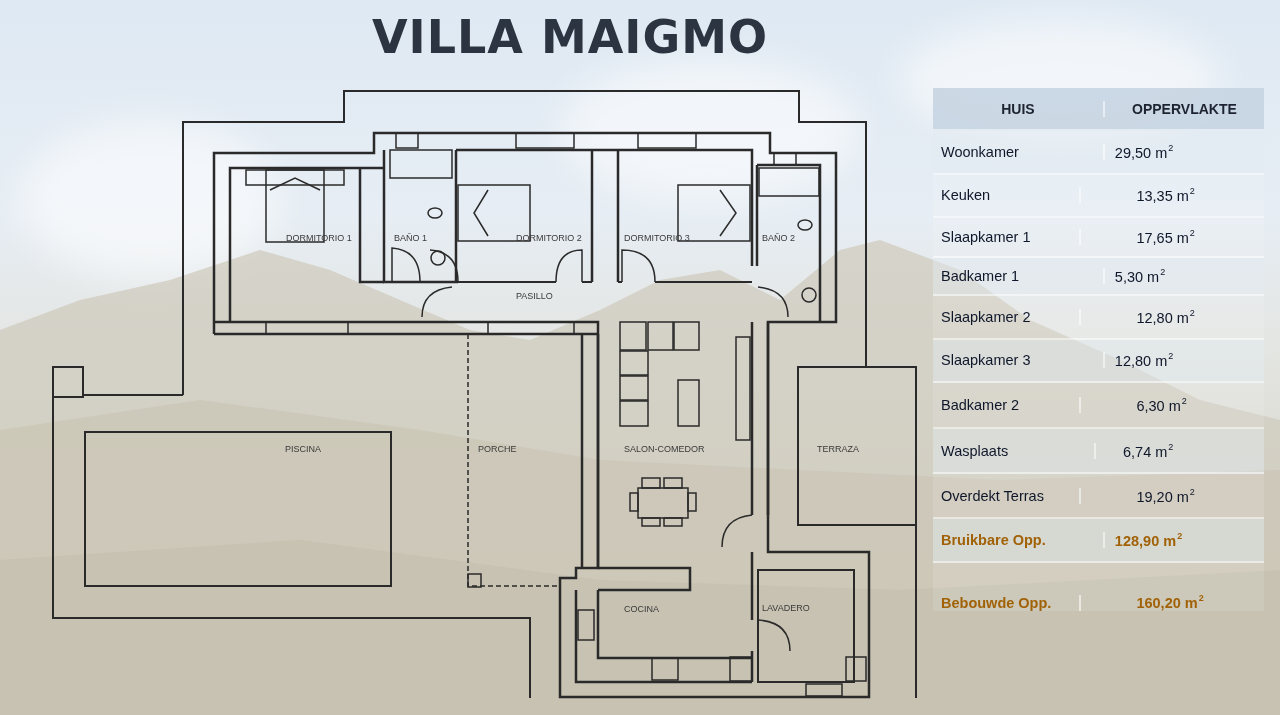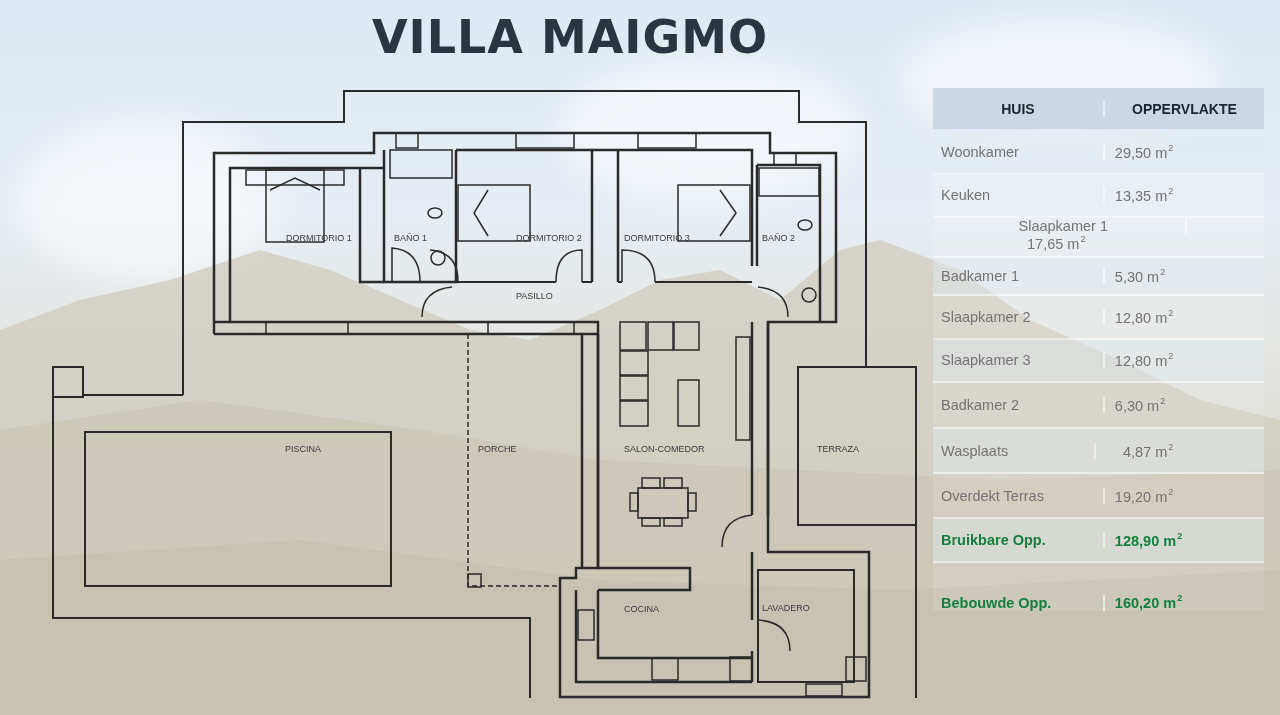--- a/index.html
+++ b/index.html
@@ -17,23 +17,23 @@
   }
   .plan { position:absolute; left:0; top:0; width:1280px; height:715px; }
   .plan text { font-family: "Liberation Sans", sans-serif; font-size:9px; fill:#3a3a3a; }
   .tbl { position:absolute; left:933px; top:88px; width:331px; border-collapse:collapse; }
   .tbl .row { display:flex; border-bottom:2px solid rgba(255,255,255,0.5); }
   .tbl .hdr { background:rgba(196,210,224,0.85); height:41px; align-items:center; }
   .tbl .hdr .c { font-weight:bold; font-size:14px; color:#1d2330; text-align:center; }
   .tbl .c1 { width:176px; padding-left:8px; box-sizing:border-box; border-right:2px solid rgba(255,255,255,0.55); }
   .tbl .c2 { width:163px; padding-left:10px; box-sizing:border-box; }
   .tbl .hdr .c1, .tbl .hdr .c2 { padding-left:0; }
-  .tbl .body-row { height:41.5px; align-items:center; background:rgba(226,234,241,0.45); font-size:14.5px; color:#737373; }
-  .tbl .body-row.alt { background:rgba(255,255,255,0.12); }
-  .tbl .body-row.bold { font-weight:bold; color:#15803d; }
+  .tbl .body-row { height:41.5px; align-items:center; background:rgba(226,234,241,0.45); font-size:14.5px; color:#0f172a; }
+  .tbl .body-row.alt { background:rgba(255,255,255,0.12);gap:45px; }
+  .tbl .body-row.bold { font-weight:bold; color:#a16207; }
   .tbl .body-row.tall { height:48px; }
   sup { font-size:9px; vertical-align:7px; margin-left:1px; }
 </style>
 </head>
 <body>
 
 <div class="sky-cloud" style="left:20px;top:120px;width:260px;height:160px;"></div>
 <div class="sky-cloud" style="left:560px;top:60px;width:300px;height:140px;"></div>
 <div class="sky-cloud" style="left:900px;top:20px;width:320px;height:120px;"></div>
 
@@ -161,21 +161,21 @@
   </div>
 
   <div class="row body-row">
     <div class="c1">Woonkamer</div>
     <div class="c2"><span>29,50</span> <span>m</span><sup>2</sup></div>
   </div>
   <div class="row body-row alt">
     <div class="c1">Keuken</div>
     <div class="c2"><span>13,35</span> <span>m</span><sup>2</sup></div>
   </div>
-  <div class="row body-row alt" style="height:38px;flex-direction:column;">
+  <div class="row body-row alt" style="height:38px;">
     <div class="c1">Slaapkamer 1</div>
     <div class="c2"><span>17,65</span> <span>m</span><sup>2</sup></div>
   </div>
   <div class="row body-row" style="height:36px;">
     <div class="c1">Badkamer 1</div>
     <div class="c2"><span>5,30</span> <span>m</span><sup>2</sup></div>
   </div>
   <div class="row body-row alt">
     <div class="c1">Slaapkamer 2</div>
     <div class="c2"><span>12,80</span> <span>m</span><sup>2</sup></div>
@@ -183,21 +183,21 @@
   <div class="row body-row">
     <div class="c1">Slaapkamer 3</div>
     <div class="c2"><span>12,80</span> <span>m</span><sup>2</sup></div>
   </div>
   <div class="row body-row alt" style="height:44px;">
     <div class="c1">Badkamer 2</div>
     <div class="c2"><span>6,30</span> <span>m</span><sup>2</sup></div>
   </div>
   <div class="row body-row" style="height:43px;gap:17px;">
     <div class="c1">Wasplaats</div>
-    <div class="c2"><span>4,87</span> <span>m</span><sup>2</sup></div>
+    <div class="c2"><span>6,74</span> <span>m</span><sup>2</sup></div>
   </div>
   <div class="row body-row alt" style="height:43px;">
     <div class="c1">Overdekt Terras</div>
     <div class="c2"><span>19,20</span> <span>m</span><sup>2</sup></div>
   </div>
   <div class="row body-row bold" style="height:42px;">
     <div class="c1">Bruikbare Opp.</div>
     <div class="c2"><span>128,90</span> <span>m</span><sup>2</sup></div>
   </div>
   <div class="row body-row bold alt tall" style="border-bottom:none;align-items:flex-end;">

